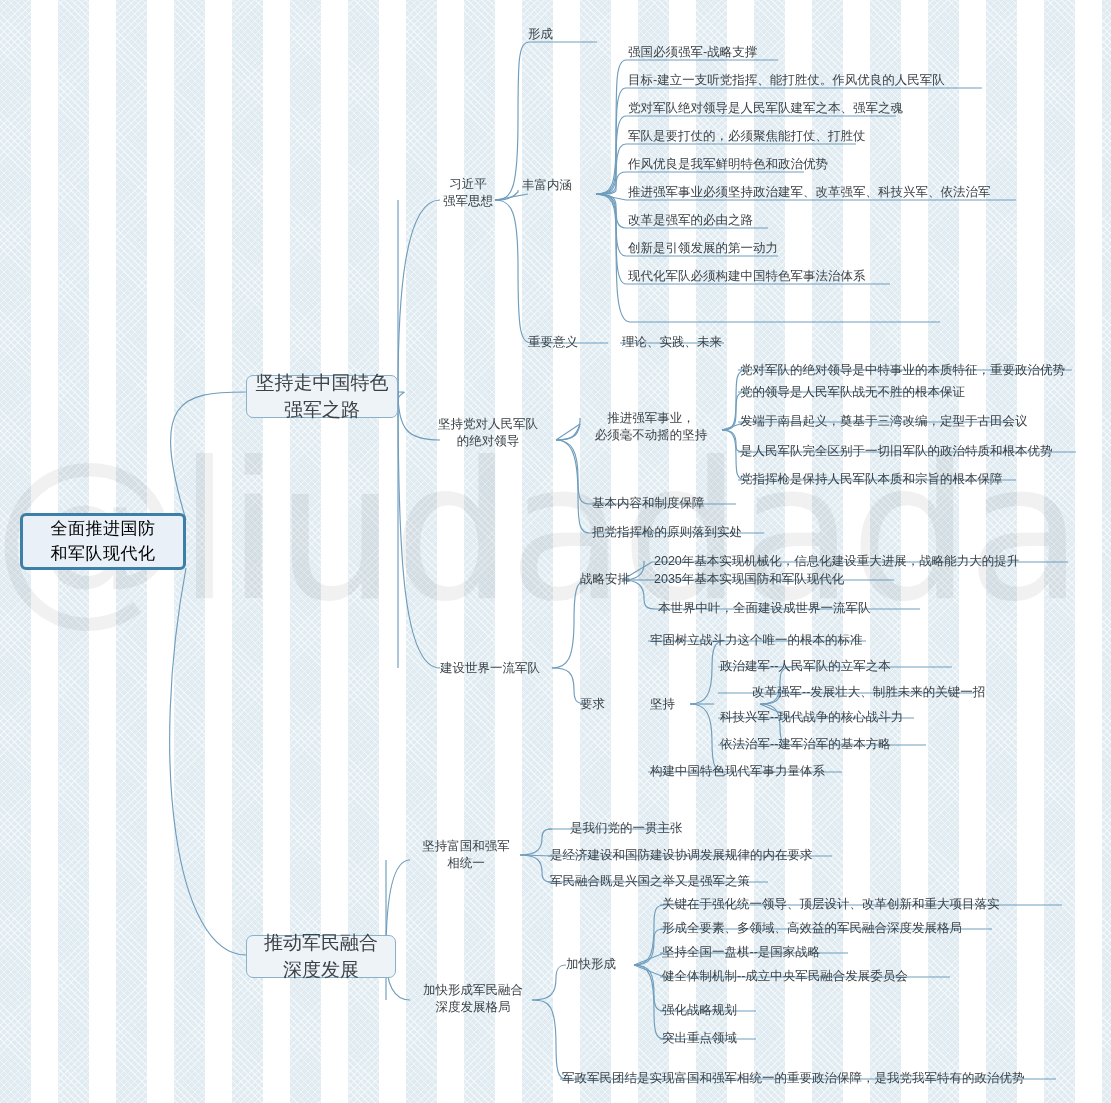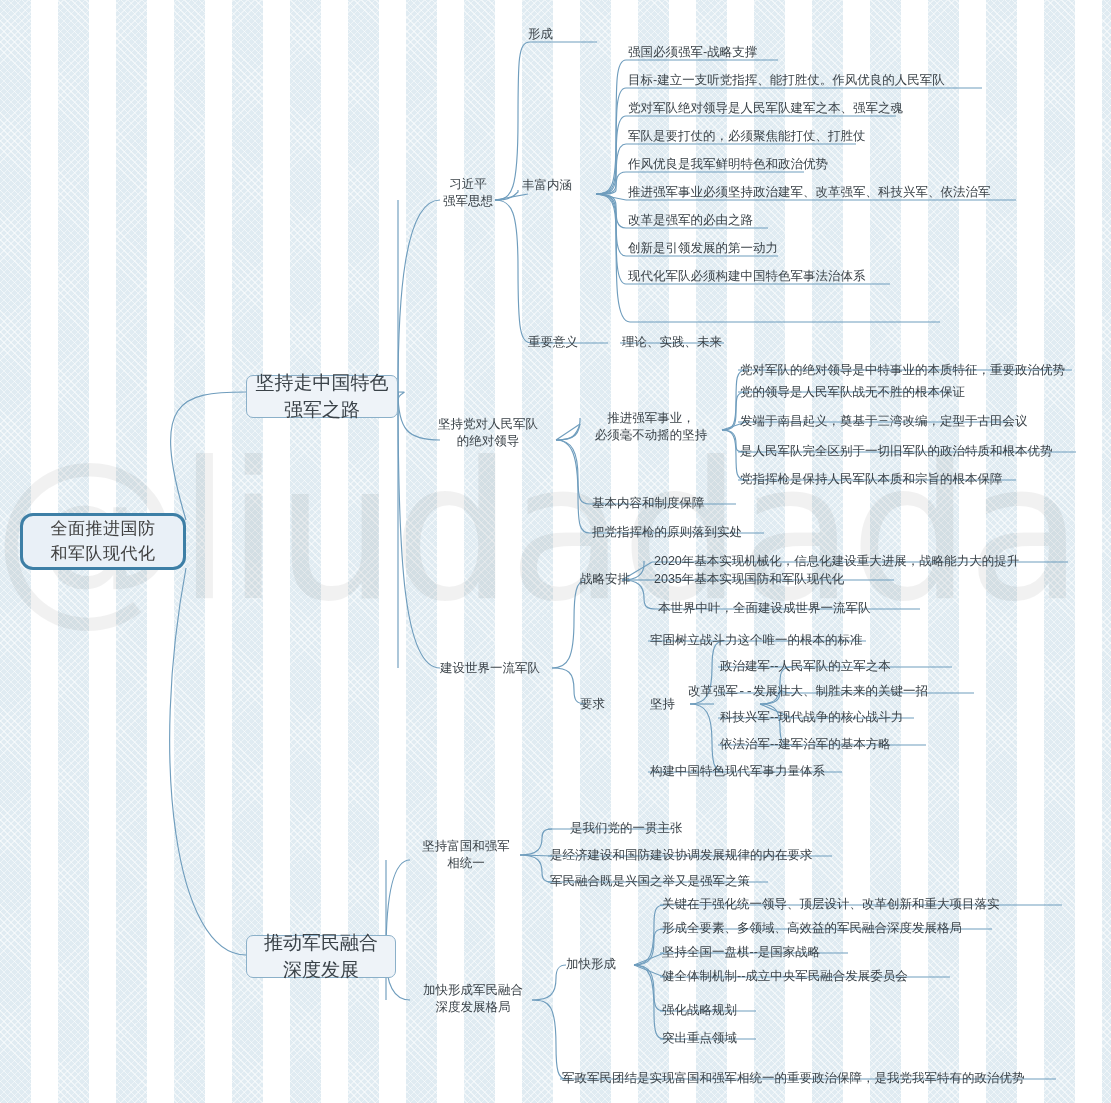--- a/index.html
+++ b/index.html
@@ -33,26 +33,26 @@
     font-family:"DejaVu Sans",sans-serif;
     white-space:nowrap;z-index:2;user-select:none;
   }
   #map{position:absolute;inset:0;z-index:3;}
   .conn{fill:none;stroke:#6f9dbd;stroke-width:1.15;}
   .conn-root{fill:none;stroke:#6f9dbd;stroke-width:1.15;}
   .underline{stroke:#6f9dbd;stroke-width:1.1;}
   
   .box-root{
     position:absolute;z-index:4;
-    border:3px solid #3d7fa6;border-radius:13px;
+    border:3px solid #3d7fa6;border-radius:6px;
     background:#e9f0f7;
     box-sizing:border-box;
     display:flex;align-items:center;justify-content:center;
     text-align:center;
-    color:#404040;
+    color:#000000;
     font-size:17px;line-height:1.45;
     letter-spacing:0.5px;
   }
   
   .box-l2{
     position:absolute;z-index:4;
     border:1.4px solid #8bb0c9;border-radius:7px;
     background:#eef3f8;
     box-sizing:border-box;
     display:flex;align-items:center;justify-content:center;
@@ -315,21 +315,21 @@
   <span>要求</span></div>
 <div class="leaf" style="left:650px;top:632px;">
   <span>牢固树立战斗力这个唯一的根本的标准</span></div>
 <div class="leaf" style="left:650px;top:763px;">
   <span>构建中国特色现代军事力量体系</span></div>
 
 <div class="lbl" style="left:650px;top:696px;">
   <span>坚持</span></div>
 <div class="leaf" style="left:720px;top:658px;">
   <span>政治建军--人民军队的立军之本</span></div>
-<div class="leaf" style="left:688px;top:684px;font-family:Liberation Mono, monospace;">
+<div class="leaf" style="left:752px;top:684px;">
   <span>改革强军--发展壮大、制胜未来的关键一招</span></div>
 <div class="leaf" style="left:720px;top:709px;">
   <span>科技兴军--现代战争的核心战斗力</span></div>
 <div class="leaf" style="left:720px;top:736px;">
   <span>依法治军--建军治军的基本方略</span></div>
 
 <div class="lbl center" style="left:412px;top:838px;width:108px;">
   <div>坚持富国和强军</div>
   <div>相统一</div>
 </div>

